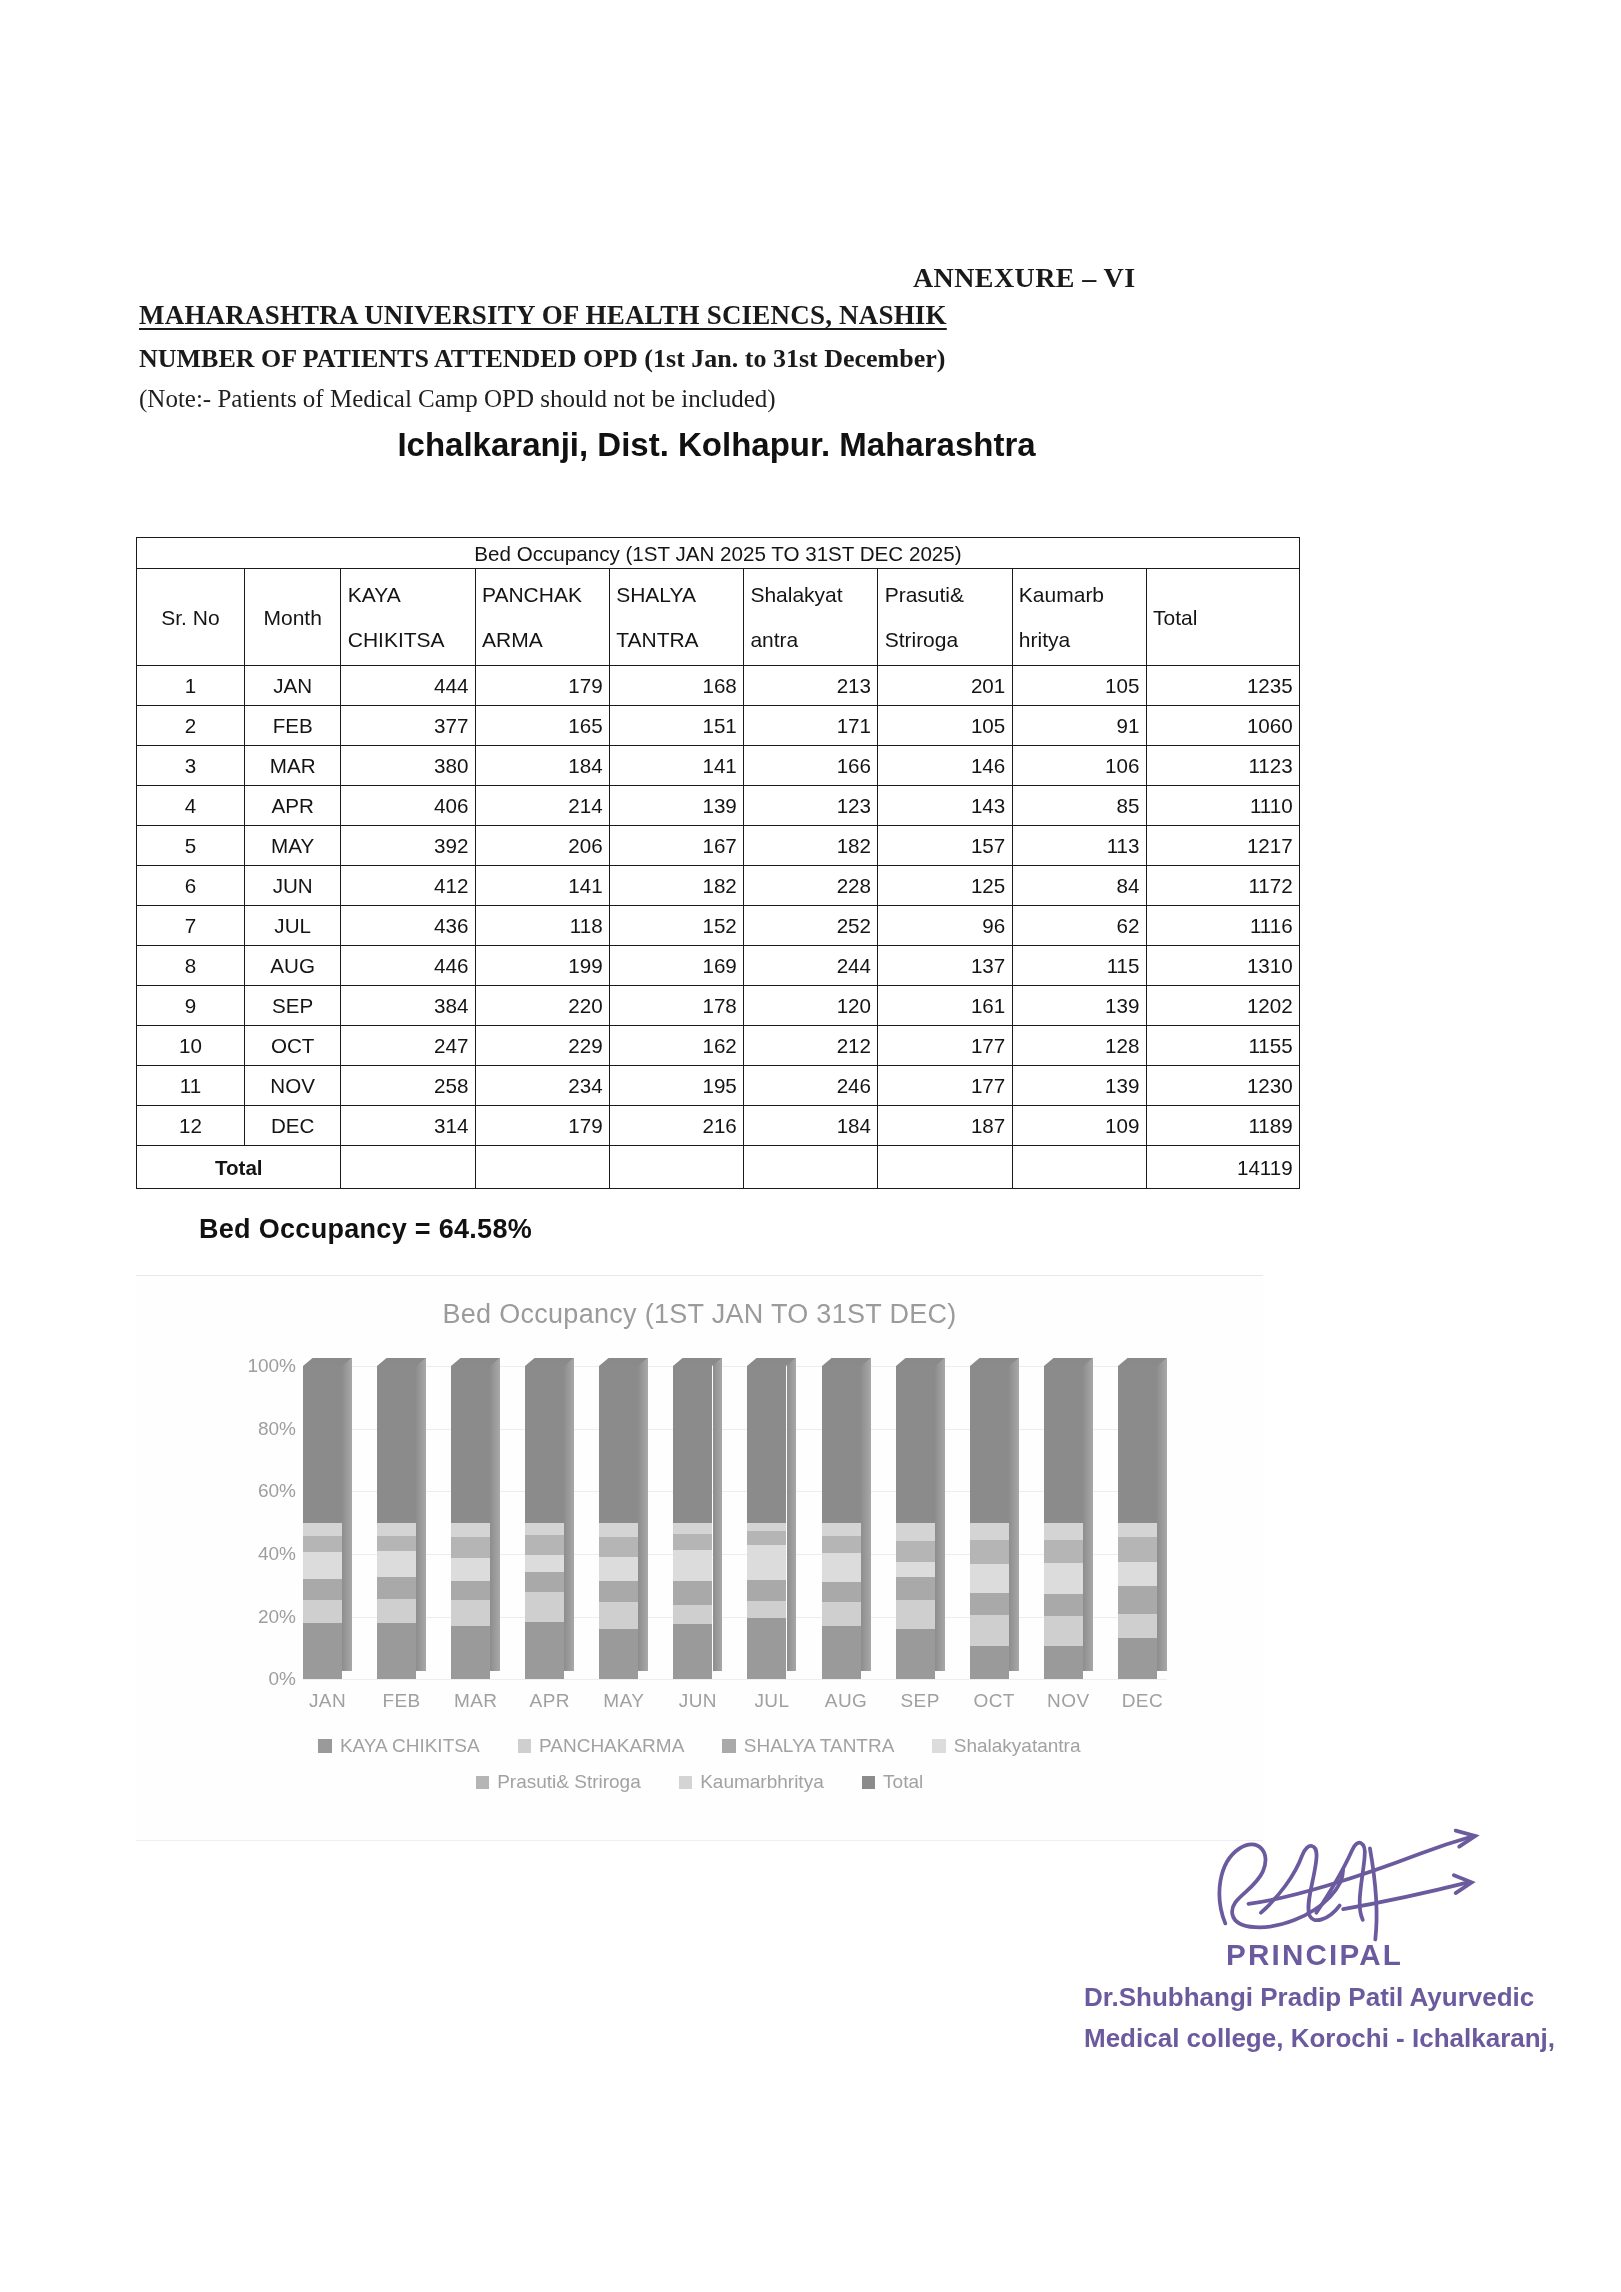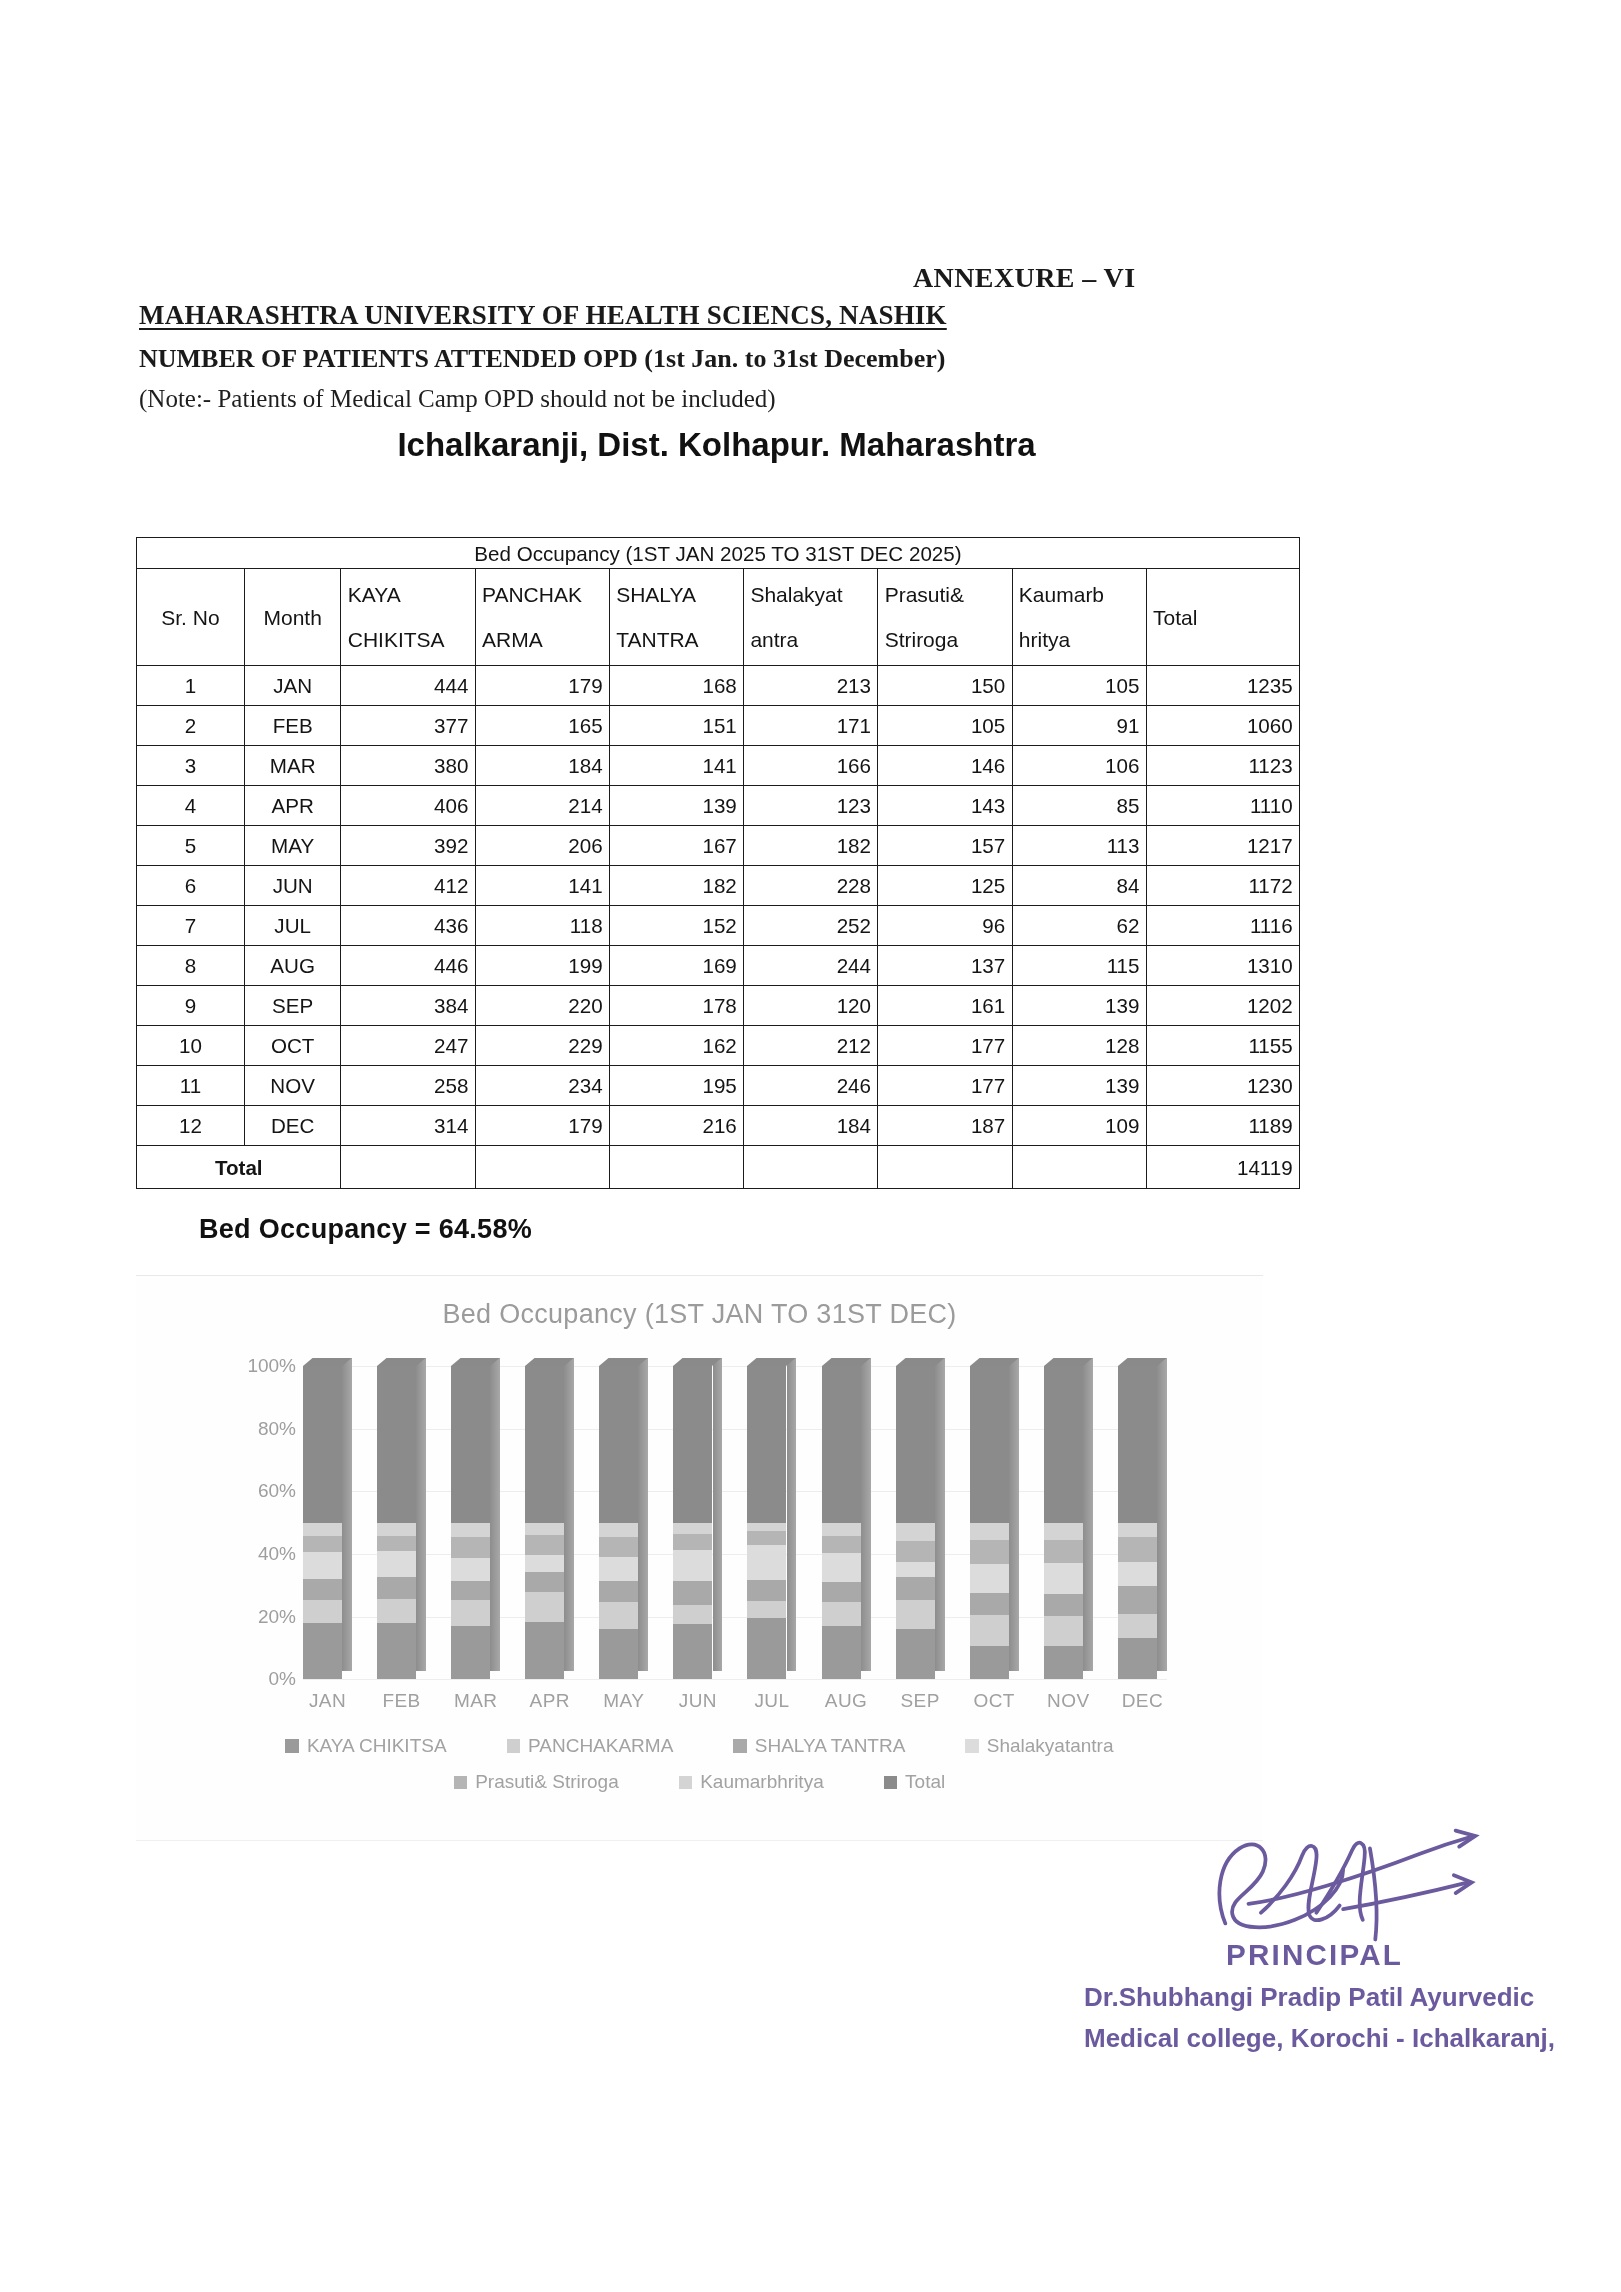--- a/index.html
+++ b/index.html
@@ -147,21 +147,21 @@
   }
   .xlab {
     width:49px; text-align:center;
     font-size:19px; color:#a0a0a0; letter-spacing:0.4px;
   }
   .legend {
     position:absolute; left:0; top:459px; width:100%;
   }
   .leg-row {
     display:flex; justify-content:center; align-items:center;
-    gap:60px; margin-bottom:14.3px;
+    gap:38px; margin-bottom:14.3px;
   }
   .leg-item { display:flex; align-items:center; gap:8px; }
   .leg-sw { width:13.4px; height:13.4px; display:inline-block; }
   .leg-txt { font-size:19px; color:#a2a2a2; white-space:nowrap; }
 
   
   .stamp {
     position:absolute; left:1084px; top:1926px;
     width:502px; color:#6b5a9e;
     font-family:"Liberation Sans", sans-serif;
@@ -228,21 +228,21 @@
             <th class="">Kaumarb<span class="l2">hritya</span></th>
             <th class="">Total</th>
           </tr>
           <tr>
             <td class="sr">1</td>
             <td class="mon">JAN</td>
             <td class="num">444</td>
             <td class="num">179</td>
             <td class="num">168</td>
             <td class="num">213</td>
-            <td class="num">150</td>
+            <td class="num">201</td>
             <td class="num">105</td>
             <td class="tot">1235</td>
           </tr>
           <tr>
             <td class="sr">2</td>
             <td class="mon">FEB</td>
             <td class="num">377</td>
             <td class="num">165</td>
             <td class="num">151</td>
             <td class="num">171</td>

